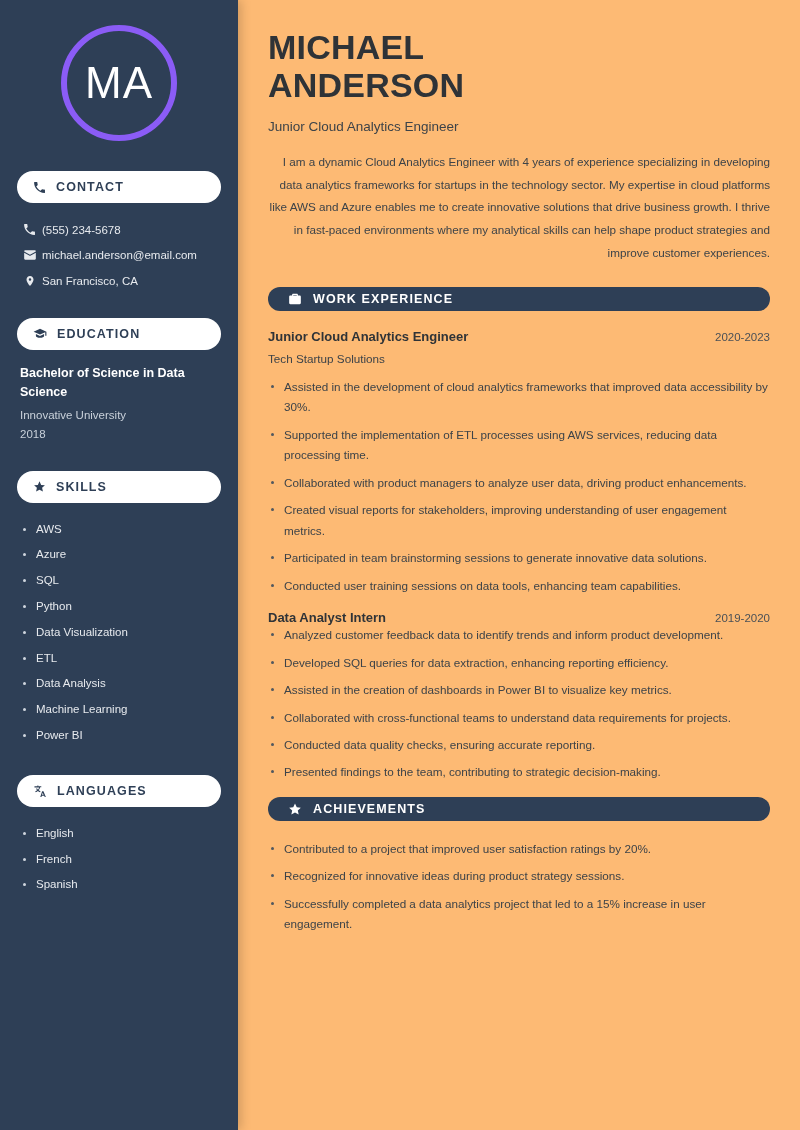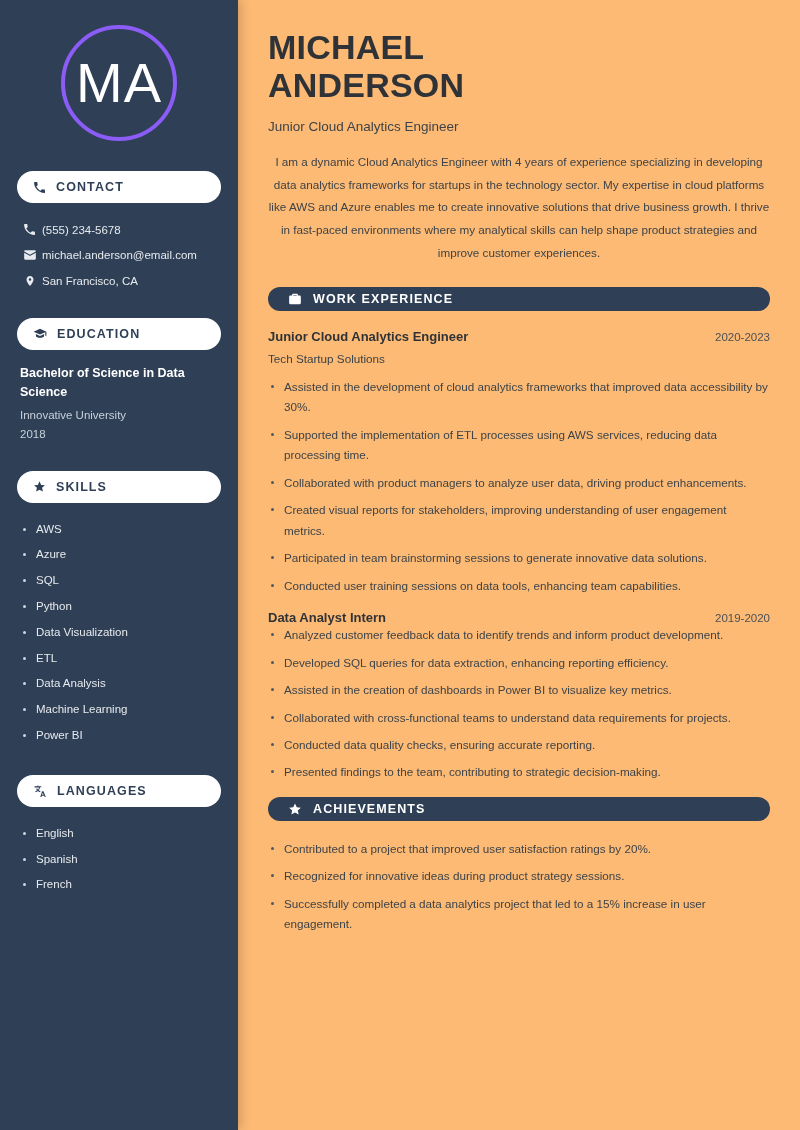--- a/index.html
+++ b/index.html
@@ -35,26 +35,26 @@
   .avatar-wrap {
     display: flex;
     justify-content: center;
     margin-top: 25px;
     margin-bottom: 30px;
   }
   .avatar {
     width: 116px;
     height: 116px;
     border-radius: 50%;
-    border: 4px solid #8b5cf6;
+    border: 6px solid #8b5cf6;
     display: flex;
     align-items: center;
     justify-content: center;
     color: #ffffff;
-    font-size: 56px;
+    font-size: 44px;
     font-weight: 400;
     letter-spacing: 1px;
     line-height: 1;
   }
 
   .pill {
     background: #ffffff;
     border-radius: 999px;
     height: 32px;
     display: flex;
@@ -134,21 +134,21 @@
     font-size: 13.5px;
     margin-top: 14px;
     margin-bottom: 17px;
   }
 
   .summary {
     color: #3d4348;
     font-size: 11.7px;
     line-height: 1.95;
     margin-bottom: 22px;
-    text-align: center;
+    text-align: right;
   }
 
   .section-bar {
     background: #2e3f56;
     border-radius: 999px;
     height: 24px;
     display: flex;
     align-items: center;
     gap: 11px;
     padding: 0 20px;
@@ -282,22 +282,22 @@
       <span class="ic">
         <svg width="14" height="14" viewBox="0 0 24 24" fill="#2e3f56">
           <path d="M2.5 4h5V2.4h1.7V4h5v1.7h-1.9c-.4 2-1.3 3.7-2.5 5 .9.8 1.9 1.4 3 1.8l-.7 1.7c-1.4-.5-2.6-1.3-3.7-2.3-1.1 1-2.4 1.8-3.8 2.4l-.7-1.7c1.2-.5 2.3-1.1 3.2-1.9-.8-.9-1.4-1.9-1.9-3h1.9c.4.7.8 1.4 1.4 2 .9-1 1.6-2.3 1.9-3.9H2.5V4zM15.6 12.6h2.3L22 22.4h-1.9l-.9-2.4h-3.9l-.9 2.4h-1.9l3.1-9.8zm1.1 2.3-1.3 3.5h2.7l-1.4-3.5z"></path>
         </svg>
       </span>
       <span class="pill-label">LANGUAGES</span>
     </div>
 
     <ul class="side-list">
       <li>English</li>
+      <li>French</li>
       <li>Spanish</li>
-      <li>French</li>
     </ul>
 
   </aside>
 
   <main class="main">
 
     <h1 class="name">
       <span>MICHAEL</span><br>
       <span>ANDERSON</span>
     </h1>

